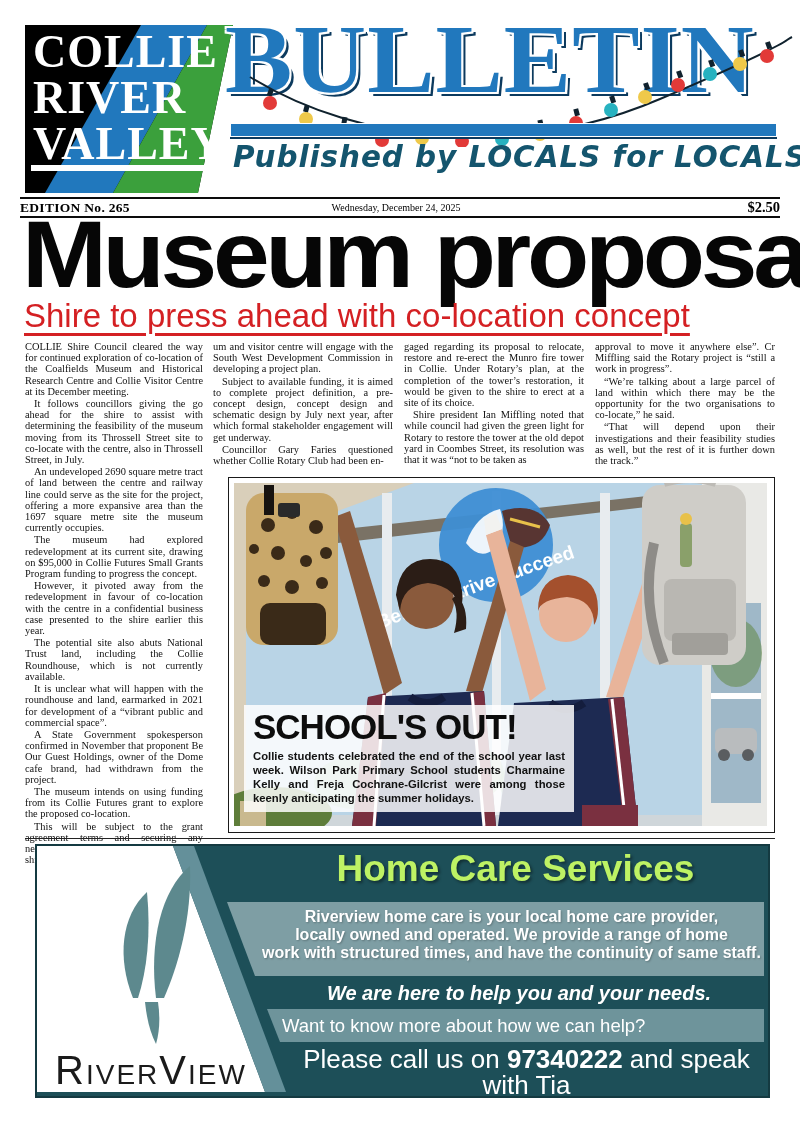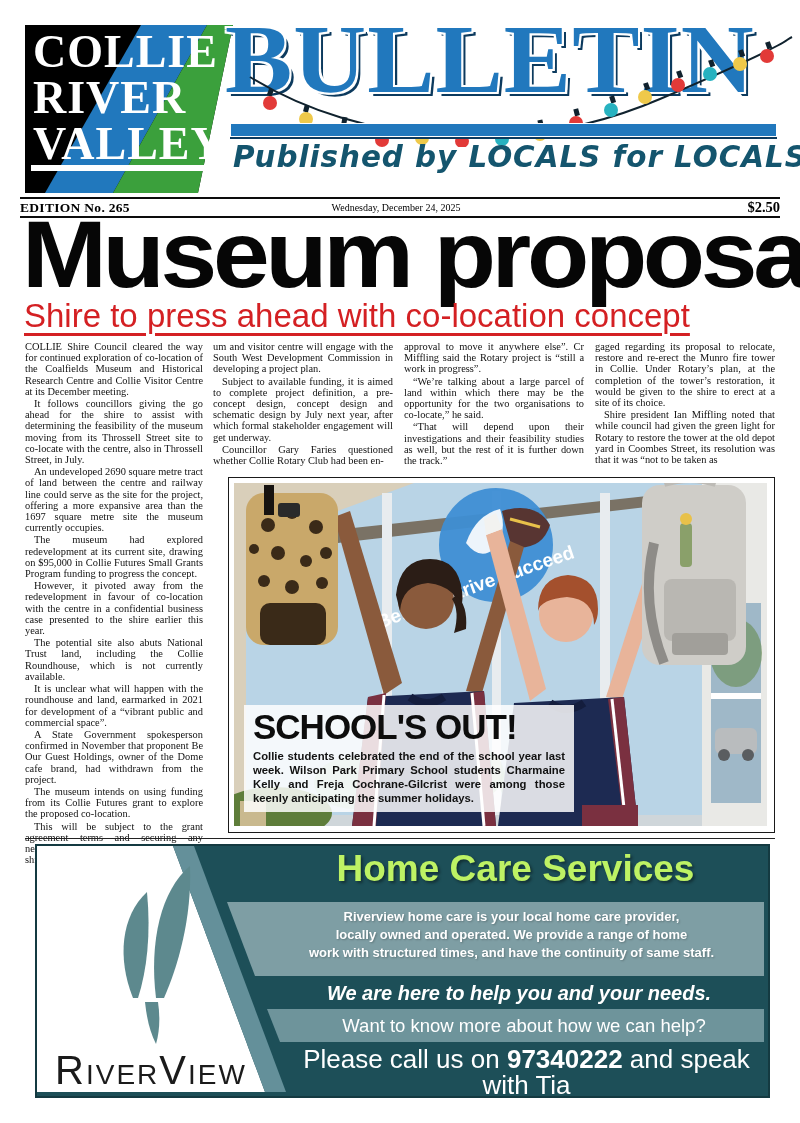--- a/index.html
+++ b/index.html
@@ -50,24 +50,24 @@
   .overlay{position:absolute;left:10px;bottom:14px;width:312px;background:rgba(255,255,255,.84);padding:4px 9px 7px 9px;}
   .overlay-title{font-family:"Liberation Sans",sans-serif;font-weight:bold;font-size:35px;letter-spacing:-1px;color:#0d0d0d;line-height:1.05;}
   .overlay-cap{font-family:"Liberation Sans",sans-serif;font-weight:bold;font-size:11.3px;line-height:1.24;color:#111;margin-top:3px;text-align:justify;}
   .rule-bottom{position:absolute;left:25px;top:838px;width:750px;height:0;border-top:1.5px solid #222;}
   
   .ad{position:absolute;left:35px;top:844px;width:731px;height:250px;background:#1d4f58;border:2px solid #143a41;}
   .ad svg.backdrop{position:absolute;left:0;top:0;}
   .ad-title{position:absolute;left:230px;right:4px;top:2px;text-align:center;color:#bef264;
             font-family:"Liberation Sans",sans-serif;font-weight:bold;font-size:37px;text-shadow:2px 2px 3px rgba(0,0,0,.4);}
   .ad-body{position:absolute;left:220px;right:2px;top:62px;text-align:center;color:#fff;
-           font-family:"Liberation Sans",sans-serif;font-weight:bold;font-size:13px;line-height:18.2px;text-shadow:1px 1px 2px rgba(0,0,0,.25);}
+           font-family:"Liberation Sans",sans-serif;font-weight:bold;font-size:16px;line-height:18.2px;text-shadow:1px 1px 2px rgba(0,0,0,.25);}
   .ad-tagline{position:absolute;left:235px;right:2px;top:136px;text-align:center;color:#fff;font-style:italic;
               font-family:"Liberation Sans",sans-serif;font-size:20px;font-weight:bold;}
-  .ad-question{position:absolute;left:245px;right:2px;top:169px;text-align:center;color:#fff;
+  .ad-question{position:absolute;left:245px;right:2px;top:169px;color:#fff;
                font-family:"Liberation Sans",sans-serif;font-size:18.5px;}
   .ad-call{position:absolute;left:250px;right:2px;top:200px;text-align:center;color:#fff;
            font-family:"Liberation Sans",sans-serif;font-size:26px;line-height:26px;}
   .ad-call b{font-weight:bold;}
   .riverview{position:absolute;left:2px;bottom:3px;width:224px;text-align:center;color:#1b1b1b;
              font-family:"Liberation Sans",sans-serif;letter-spacing:2px;display:flex;justify-content:center;align-items:baseline;}
   .rv-big{font-size:40px;font-weight:400;}
   .rv-small{font-size:28px;font-weight:400;}
 </style>
 </head>
@@ -146,27 +146,27 @@
     <p>The museum intends on using funding from its Collie Futures grant to explore the proposed co-location.</p>
     <p>This will be subject to the grant agreement terms and securing any necessary government approvals. The shire, muse-</p>
   </div>
   <div class="cols-right">
     <div class="col c">
       <p class="ni">um and visitor centre will engage with the South West Development Commission in developing a project plan.</p>
       <p>Subject to available funding, it is aimed to complete project definition, a pre-concept design, concept design and schematic design by July next year, after which formal stakeholder engagement will get underway.</p>
       <p>Councillor Gary Faries questioned whether Collie Rotary Club had been en-</p>
     </div>
     <div class="col c">
+      <p class="ni">gaged regarding its proposal to relocate, restore and re-erect the Munro fire tower in Collie. Under Rotary’s plan, at the completion of the tower’s restoration, it would be given to the shire to erect at a site of its choice.</p>
+      <p>Shire president Ian Miffling noted that while council had given the green light for Rotary to restore the tower at the old depot yard in Coombes Street, its resolution was that it was “not to be taken as</p>
+    </div>
+    <div class="col c">
       <p class="ni">approval to move it anywhere else”. Cr Miffling said the Rotary project is “still a work in progress”.</p>
       <p>“We’re talking about a large parcel of land within which there may be the opportunity for the two organisations to co-locate,” he said.</p>
       <p>“That will depend upon their investigations and their feasibility studies as well, but the rest of it is further down the track.”</p>
-    </div>
-    <div class="col c">
-      <p class="ni">gaged regarding its proposal to relocate, restore and re-erect the Munro fire tower in Collie. Under Rotary’s plan, at the completion of the tower’s restoration, it would be given to the shire to erect at a site of its choice.</p>
-      <p>Shire president Ian Miffling noted that while council had given the green light for Rotary to restore the tower at the old depot yard in Coombes Street, its resolution was that it was “not to be taken as</p>
     </div>
   </div>
 
   <div class="photo-box">
     <div class="photo">
       <svg width="533" height="343" viewBox="0 0 533 343">
         <rect width="533" height="343" fill="#b9d4e6"></rect>
 
         <polygon points="0,0 180,0 0,66" fill="#d9cfba"></polygon>
         <polygon points="0,58 533,0 533,10 0,72" fill="#7a7265"></polygon>

